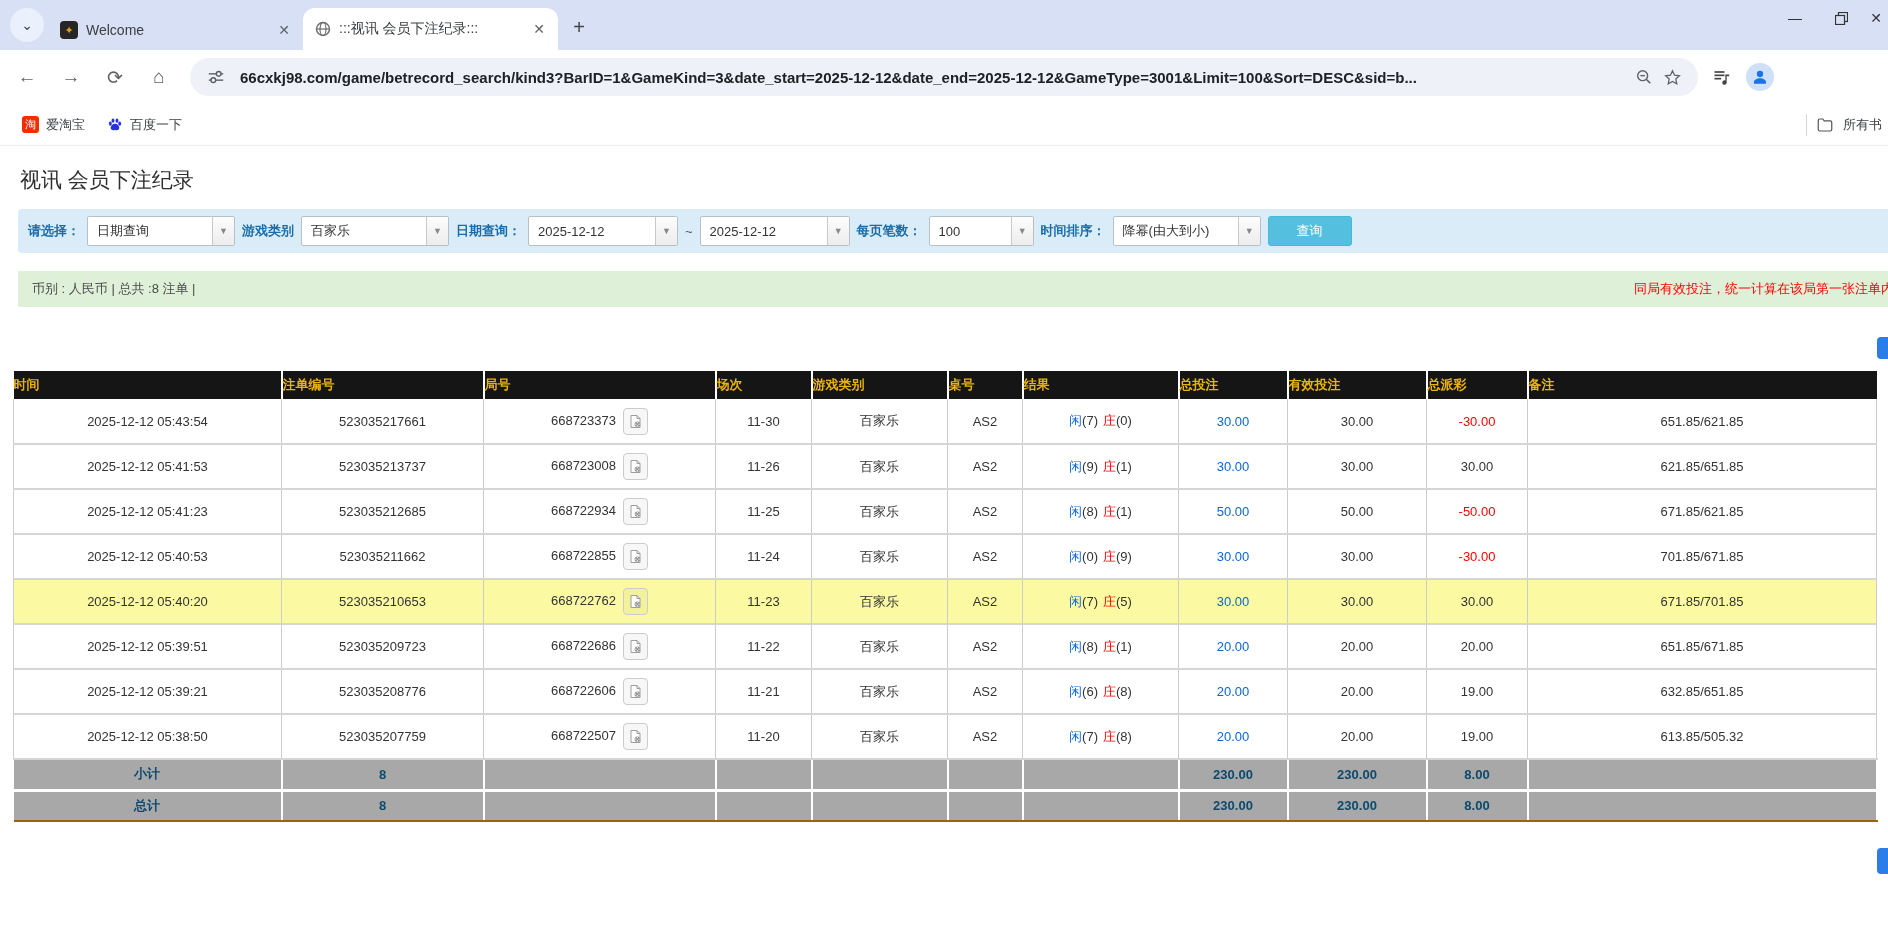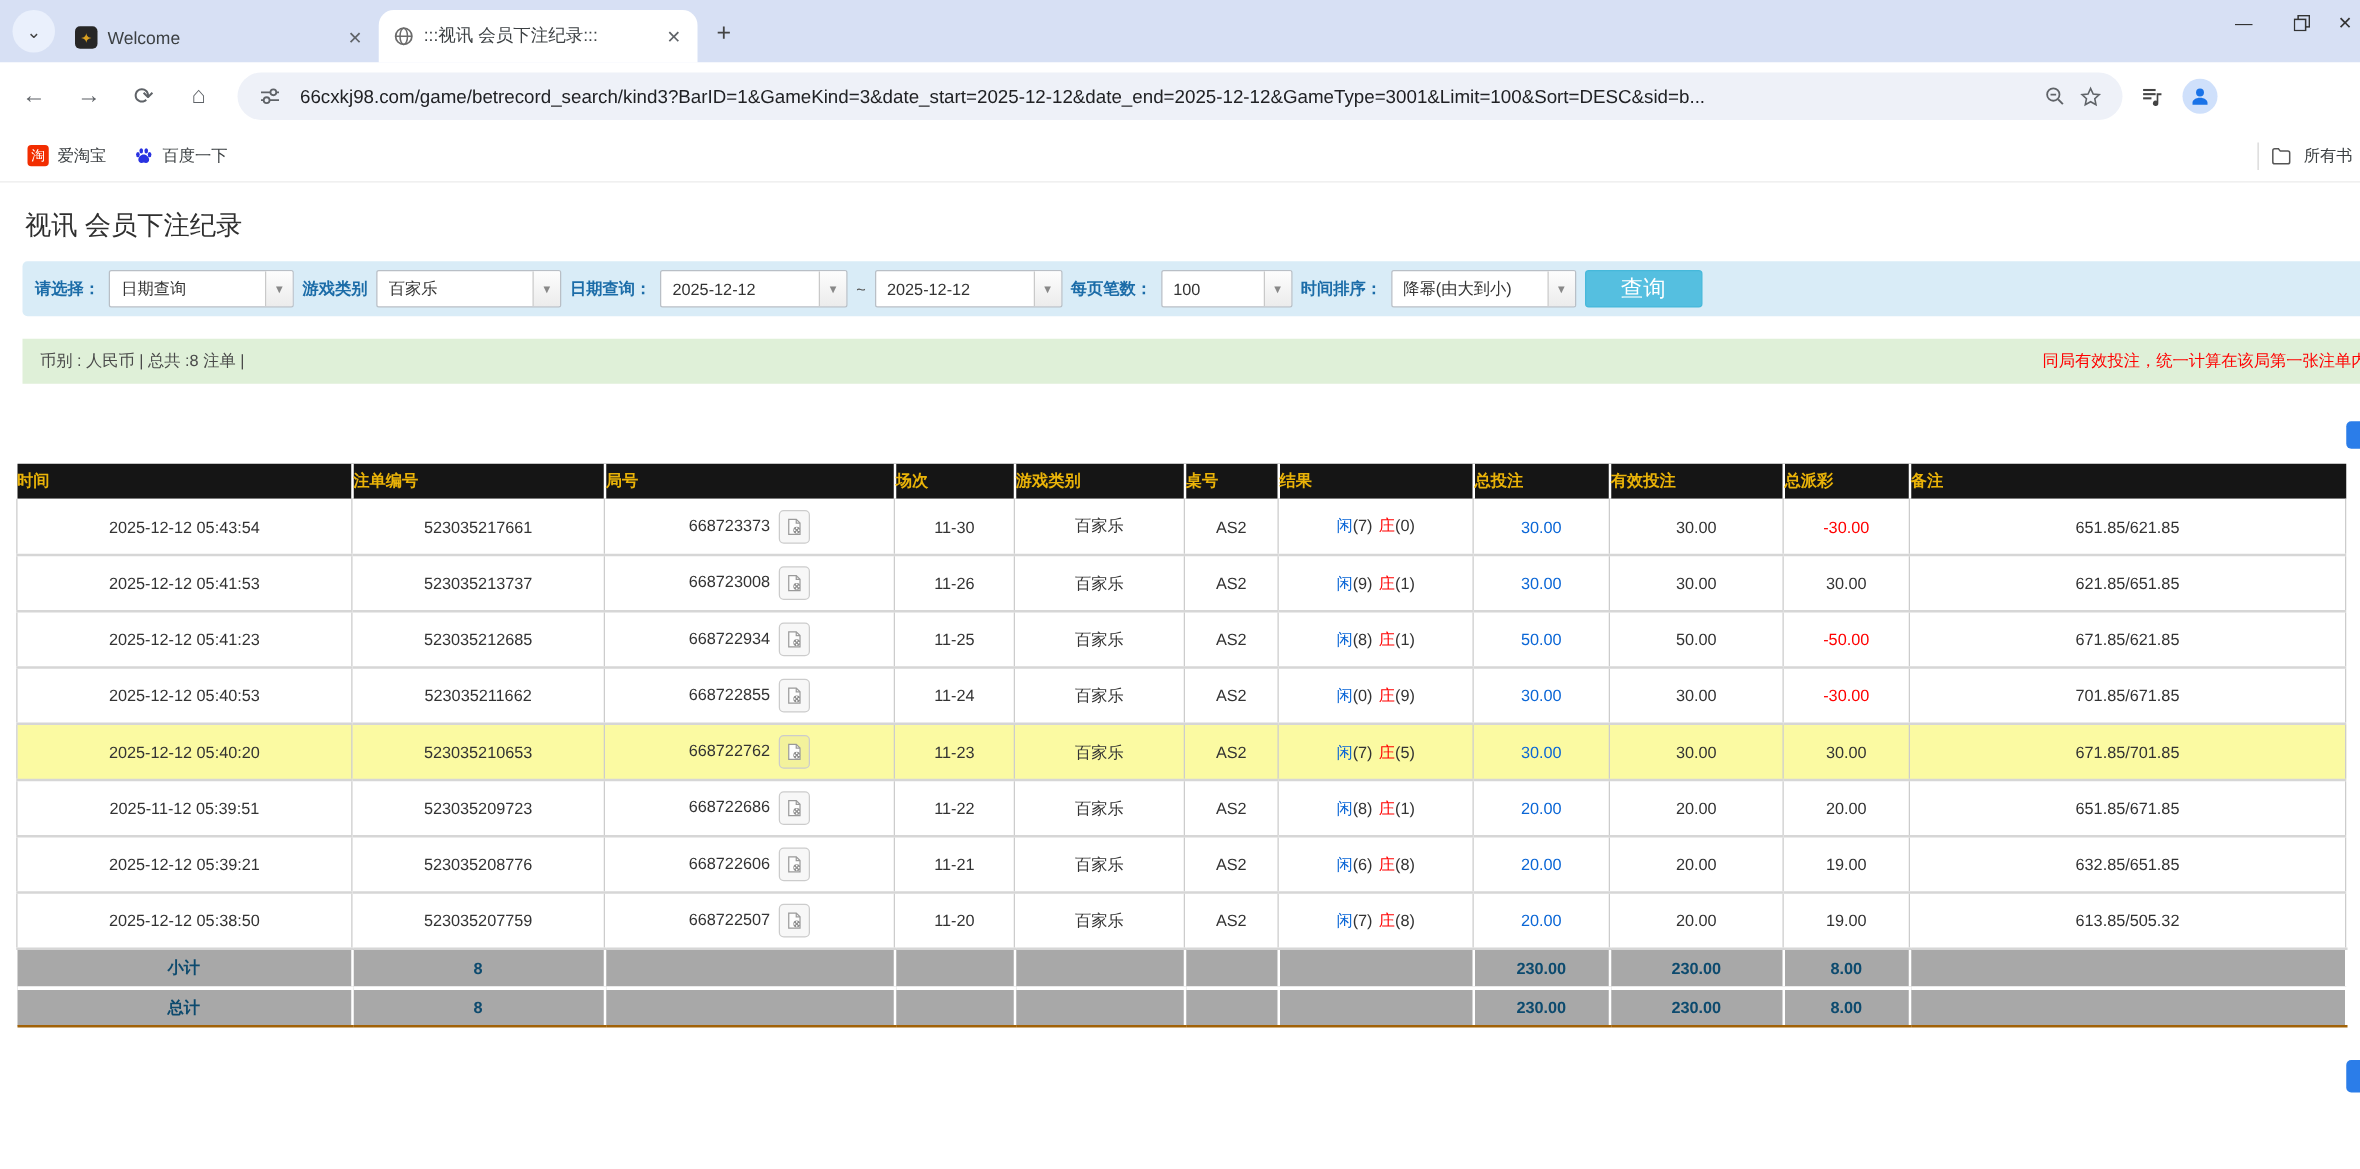--- a/index.html
+++ b/index.html
@@ -20,21 +20,21 @@
     display:flex; align-items:center; justify-content:center; }
   .newtab { width:30px; height:30px; margin:0 0 8px 6px; display:flex; align-items:center; justify-content:center; font-size:20px; color:#444; }
   .wincontrols { position:absolute; right:0; top:0; height:36px; display:flex; }
   .winbtn { width:46px; height:36px; display:flex; align-items:center; justify-content:center; color:#333; font-size:14px; }
 
   .toolbar { position:absolute; left:0; top:50px; width:100%; height:54px; background:#fff; display:flex; align-items:center; }
   .navbtn { width:34px; height:34px; margin-left:10px; display:flex; align-items:center; justify-content:center;
     color:#5f6368; font-size:19px; }
   .omnibox { height:38px; margin-left:14px; flex:0 0 1508px; background:#eef1f8; border-radius:19px;
     display:flex; align-items:center; padding:0 12px; }
-  .omnibox .url { flex:1; font-size:15px; color:#202124; white-space:nowrap; overflow:hidden; margin-left:10px; }
+  .omnibox .url { flex:1; font-size:15px; color:#202124; white-space:nowrap; overflow:hidden; margin-left:10px;font-weight:bold; }
   .oicon { width:28px; height:28px; display:flex; align-items:center; justify-content:center; color:#5f6368; }
   .right-icons { display:flex; align-items:center; margin-left:14px; gap:14px; }
   .avatar { width:28px; height:28px; border-radius:50%; background:#cfe0fb; display:flex; align-items:center; justify-content:center; }
 
   .bookmarks { position:absolute; left:0; top:104px; width:100%; height:42px; background:#fff; border-bottom:1px solid #ececec;
     display:flex; align-items:center; font-size:13px; color:#3c4043; }
   .bm { display:flex; align-items:center; gap:7px; margin-left:22px; }
   .bm-ico-tb { width:17px; height:17px; background:#f22d00; border-radius:3px; color:#fff; font-size:11px; display:flex; align-items:center; justify-content:center; }
   .bm-right { position:absolute; right:6px; top:0; height:42px; display:flex; align-items:center; gap:9px; }
   .bm-divider { width:1px; height:22px; background:#d5d5d5; }
@@ -44,21 +44,21 @@
 
   .filterbar { position:absolute; left:18px; top:209px; right:-6px; height:44px; background:#d9ecf7; border-radius:4px;
     display:flex; align-items:center; padding:0 10px; gap:7px; font-size:13px; }
   .flabel { color:#1b6ca8; font-weight:bold; white-space:nowrap; }
   .tilde { color:#555; }
   .sel { height:30px; background:#ffffff; border:1px solid #b9bfc6; border-radius:2px; display:flex; align-items:stretch; overflow:hidden; }
   .sel .sel-v { display:flex; align-items:center; padding:0 9px; font-size:13px; color:#333; flex:1; white-space:nowrap; }
   .sel .sel-a { width:22px; border-left:1px solid #c9c9c9; background:linear-gradient(#fdfdfd,#ececec);
     display:flex; align-items:center; justify-content:center; color:#888; font-size:9px; }
   .btn-search { height:30px; padding:0 28px; background:#55bfe0; border:1px solid #46b8da; border-radius:3px;
-    color:#fff; font-size:18px; display:flex; align-items:center; }
+    color:#fff; font-size:13px; display:flex; align-items:center; }
 
   .greenbar { position:absolute; left:18px; top:271px; right:-6px; height:36px; background:#dff0d8;
     display:flex; align-items:center; justify-content:space-between; padding:0 14px; font-size:13px; overflow:hidden; }
   .greenbar .left { color:#4a4a4a; white-space:nowrap; }
   .greenbar .notice { color:#f00; white-space:nowrap; margin-right:-14px; }
 
   .scroll-ind { position:absolute; right:0; width:11px; background:#2b7de9; border-radius:4px 0 0 4px; }
   .ind-top { top:337px; height:22px; }
   .ind-bottom { top:848px; height:26px; }
 
@@ -394,21 +394,21 @@
       <td>11-23</td>
       <td>百家乐</td>
       <td>AS2</td>
       <td><span class="blue">闲</span><span>(7)</span><span class="red banker">庄</span><span>(5)</span></td>
       <td class="blue">30.00</td>
       <td>30.00</td>
       <td>30.00</td>
       <td>671.85/701.85</td>
     </tr>
         <tr>
-      <td>2025-11-12 05:39:51</td>
+      <td>2025-12-12 05:39:51</td>
       <td>523035209723</td>
       <td>
         <span>668722686</span><span class="vid-btn">
               <svg width="15" height="15" viewBox="0 0 20 20">
                 <path d="M4 2h8l4 4v12H4z" fill="#fdfdfd" stroke="#9a9a9a" stroke-width="1.3"></path>
                 <path d="M12 2v4h4" fill="none" stroke="#9a9a9a" stroke-width="1.3"></path>
                 <circle cx="12.5" cy="13.5" r="3.6" fill="#8e8e8e"></circle>
                 <circle cx="12.5" cy="11.4" r="0.9" fill="#fff"></circle>
                 <circle cx="12.5" cy="15.6" r="0.9" fill="#fff"></circle>
                 <circle cx="10.4" cy="13.5" r="0.9" fill="#fff"></circle>

